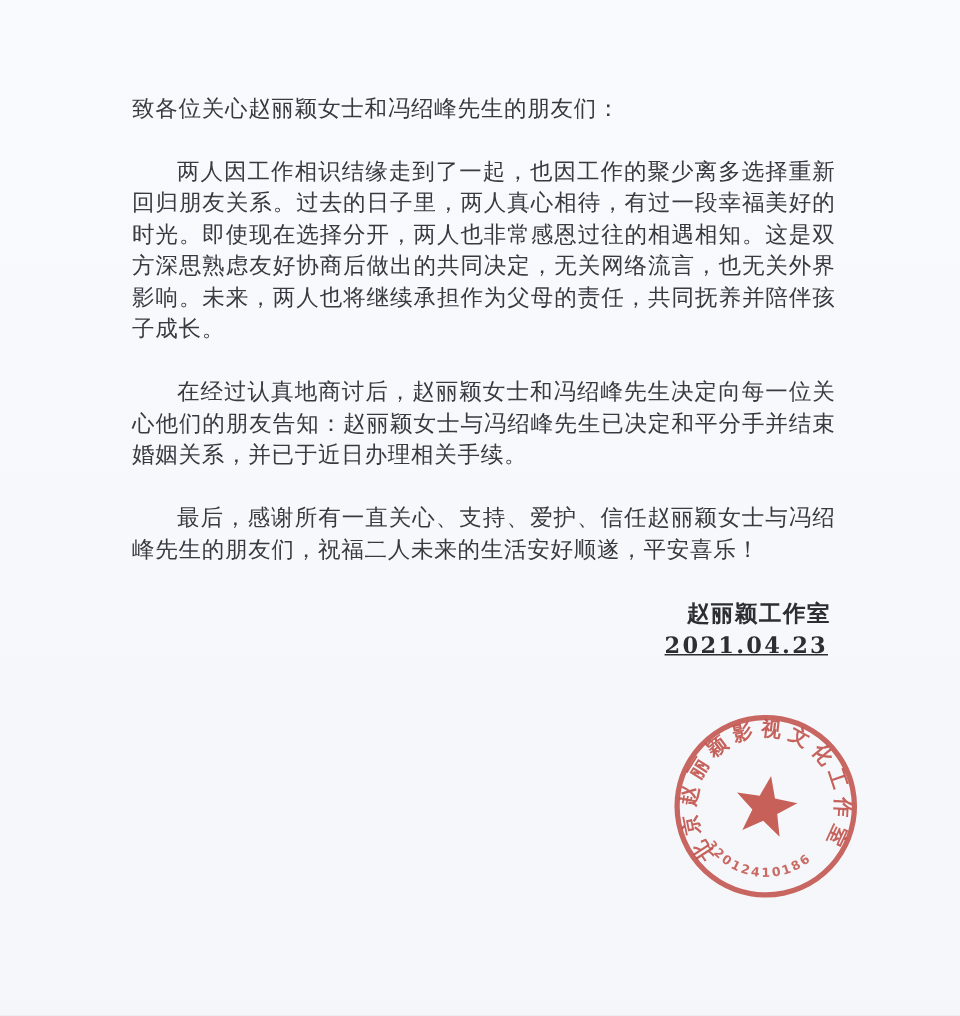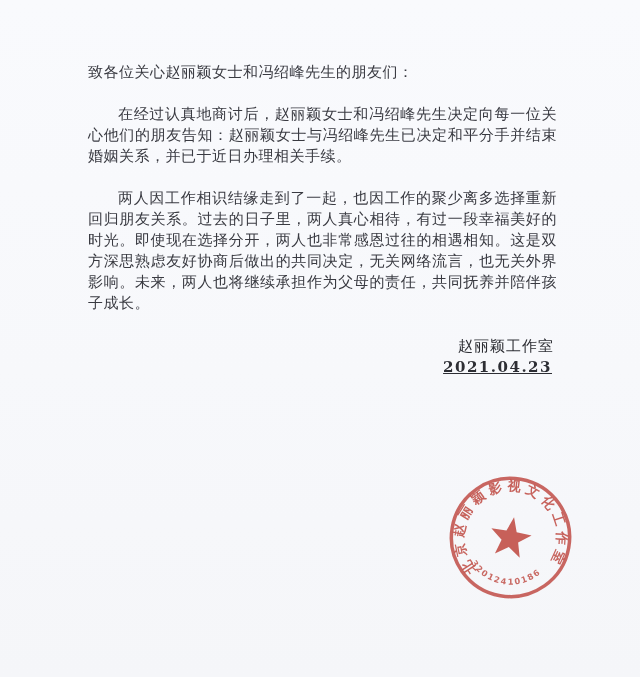--- a/index.html
+++ b/index.html
@@ -33,21 +33,21 @@
   .letter p.body-para {
     margin: 0 0 21px 0;
     text-indent: 2em;
   }
   .sign-block {
     margin-top: 22px;
     text-align: right;
     padding-right: 3px;
   }
   .sign-name {
-    font-weight: 400;
+    font-weight: 700;
     color: #2d2e34;
     letter-spacing: 1px;
   }
   .sign-date {
     font-weight: 600;
     color: #2d2e34;
     letter-spacing: 1.5px;
     padding-right: 2px;
     text-decoration: underline;
   }
@@ -64,25 +64,26 @@
   .seal svg { width: 100%; height: 100%; }
 </style>
 </head>
 <body>
 
 <div class="page">
 
   <div class="letter">
     <p class="salutation">致各位关心赵丽颖女士和冯绍峰先生的朋友们：</p>
 
+    <p class="body-para">两人因工作相识结缘走到了一起，也因工作的聚少离多选择重新回归朋友关系。过去的日子里，两人真心相待，有过一段幸福美好的时光。即使现在选择分开，两人也非常感恩过往的相遇相知。这是双方深思熟虑友好协商后做出的共同决定，无关网络流言，也无关外界影响。未来，两人也将继续承担作为父母的责任，共同抚养并陪伴孩子成长。</p>
+
     <p class="body-para">在经过认真地商讨后，赵丽颖女士和冯绍峰先生决定向每一位关心他们的朋友告知：赵丽颖女士与冯绍峰先生已决定和平分手并结束婚姻关系，并已于近日办理相关手续。</p>
 
-    <p class="body-para">两人因工作相识结缘走到了一起，也因工作的聚少离多选择重新回归朋友关系。过去的日子里，两人真心相待，有过一段幸福美好的时光。即使现在选择分开，两人也非常感恩过往的相遇相知。这是双方深思熟虑友好协商后做出的共同决定，无关网络流言，也无关外界影响。未来，两人也将继续承担作为父母的责任，共同抚养并陪伴孩子成长。</p>
 
-
+    <p class="body-para">最后，感谢所有一直关心、支持、爱护、信任赵丽颖女士与冯绍峰先生的朋友们，祝福二人未来的生活安好顺遂，平安喜乐！</p>
 
     <div class="sign-block">
       <div class="sign-name">赵丽颖工作室</div>
       <div class="sign-date">2021.04.23</div>
     </div>
   </div>
 
   <div class="seal">
     <svg viewBox="0 0 130 130" xmlns="http://www.w3.org/2000/svg">
       <defs>

